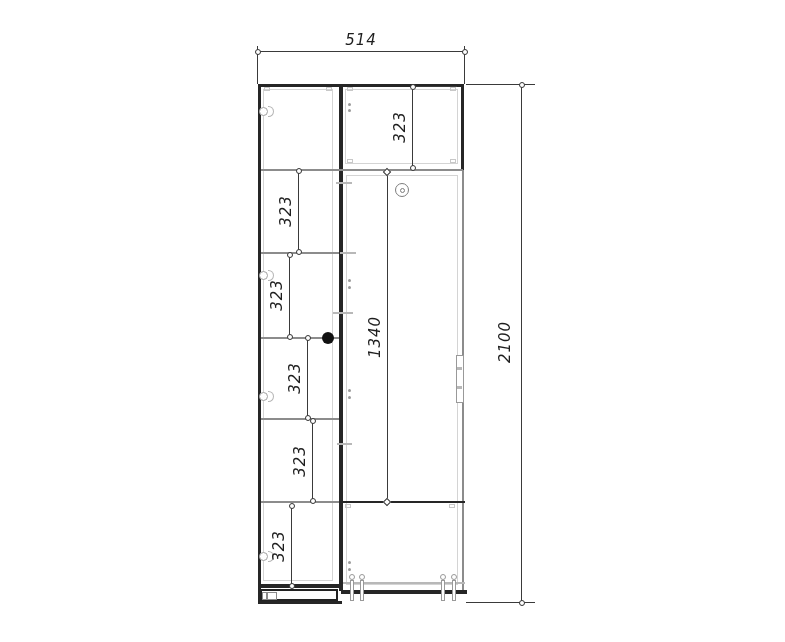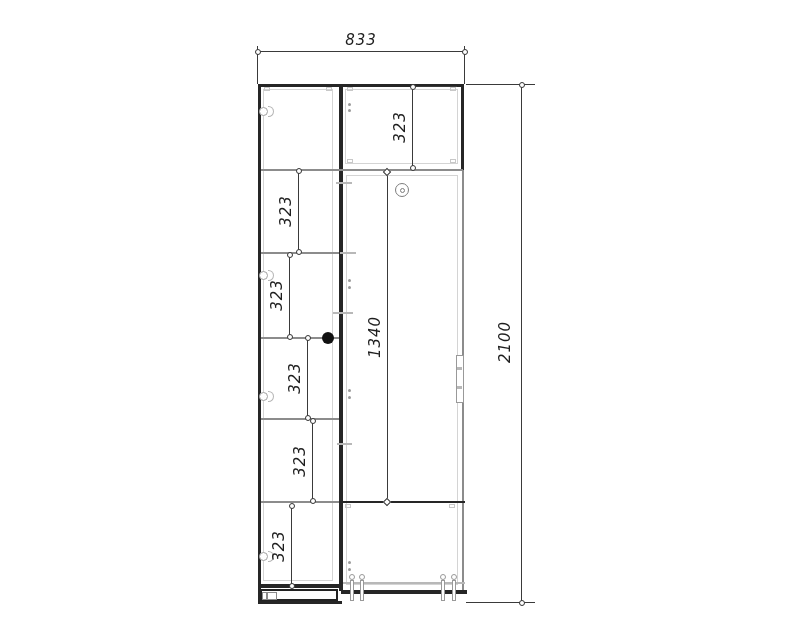--- a/index.html
+++ b/index.html
@@ -128,21 +128,21 @@
     <div class="abs" style="left:262px;top:592px;width:15px;height:8px;border:1px solid #8a8a8a;box-sizing:border-box;"></div>
     <div class="abs" style="left:266px;top:592px;width:2px;height:8px;background:#8a8a8a;"></div>
   </div>
 
   <div>
     <div class="dln" style="left:258px;top:51px;width:207px;height:1px;"></div>
     <div class="dln" style="left:257px;top:46px;width:1px;height:38px;"></div>
     <div class="dln" style="left:464px;top:46px;width:1px;height:38px;"></div>
     <div class="dc" style="left:255px;top:49px;"></div>
     <div class="dc" style="left:462px;top:49px;"></div>
-    <div class="dim-label hlabel" style="left:331px;top:31px;">833</div>
+    <div class="dim-label hlabel" style="left:331px;top:31px;">514</div>
   </div>
 
   <div>
     <div class="dln" style="left:521px;top:85px;width:1px;height:518px;"></div>
     <div class="dln" style="left:466px;top:84px;width:69px;height:1px;"></div>
     <div class="dln" style="left:466px;top:602px;width:69px;height:1px;"></div>
     <div class="dc" style="left:519px;top:82px;"></div>
     <div class="dc" style="left:519px;top:600px;"></div>
     <div class="dim-label vlabel" style="left:473px;top:333px;">2100</div>
   </div>

